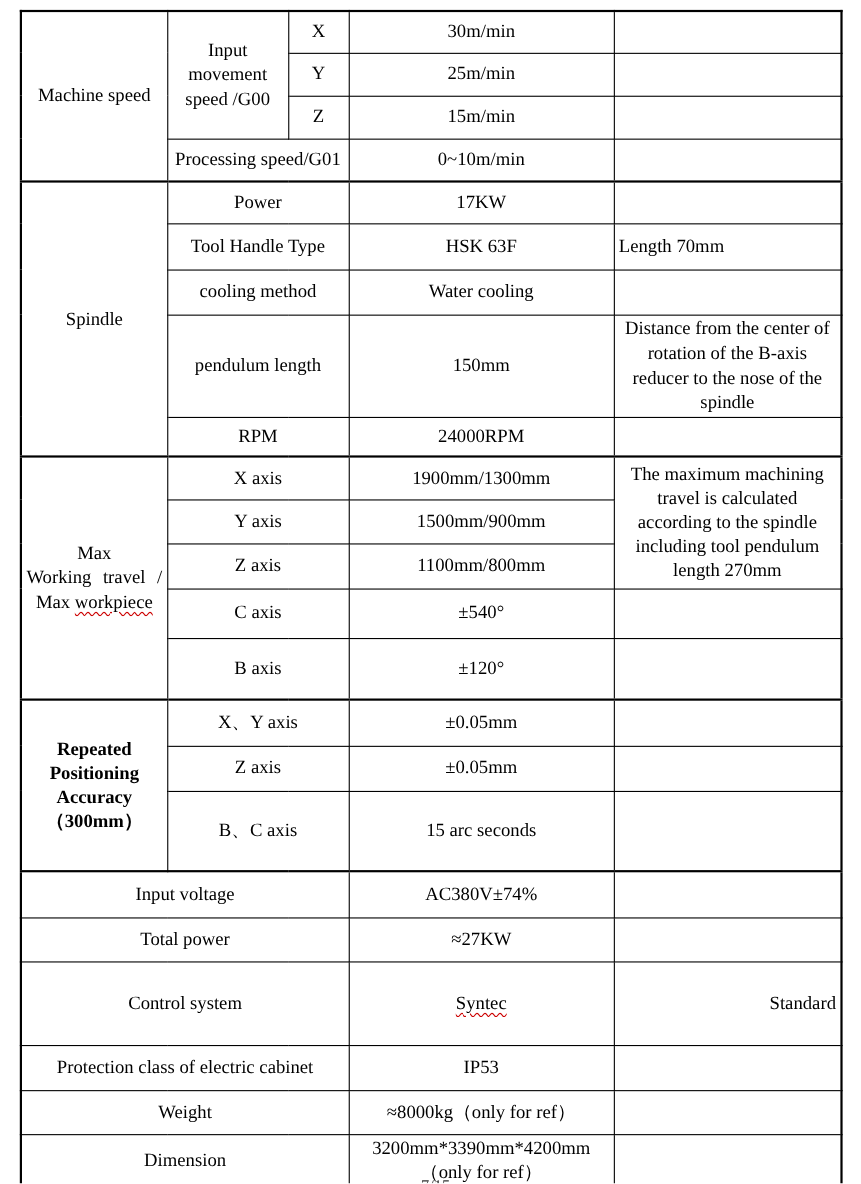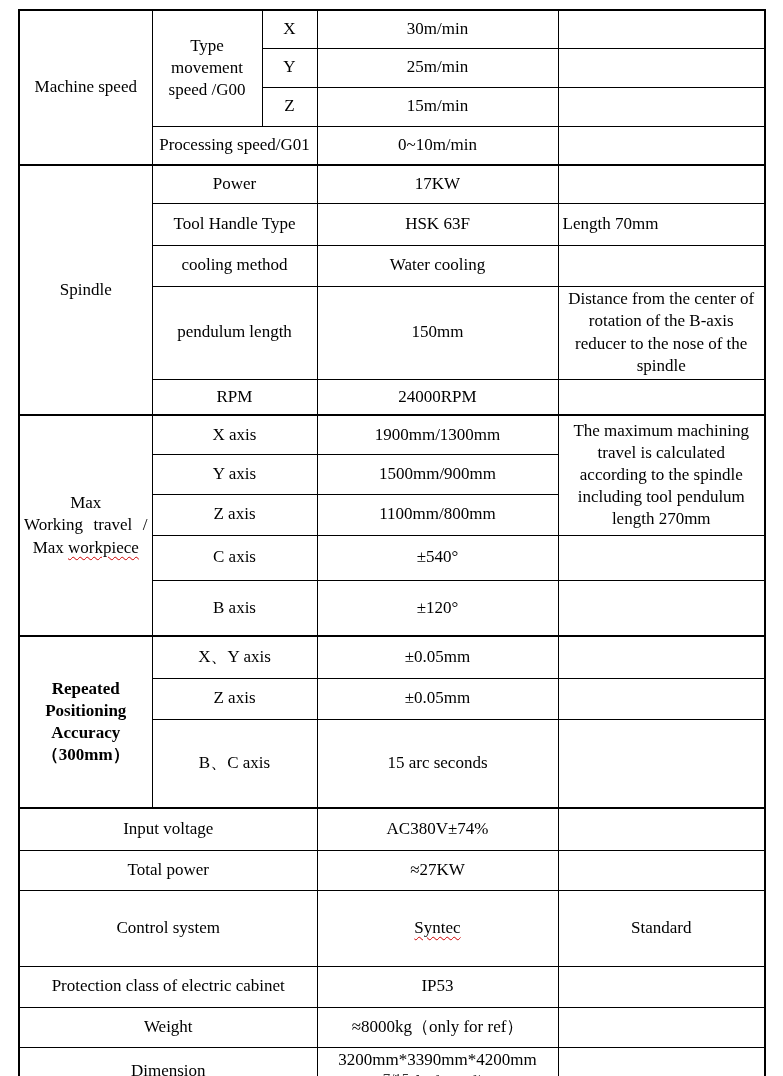--- a/index.html
+++ b/index.html
@@ -73,21 +73,21 @@
       <col style="width:110px">
       <col style="width:55px">
       <col style="width:241px">
       <col style="width:207px">
     </colgroup>
     <tbody>
 
       <tr style="height:38px">
         <td rowspan="4">Machine speed</td>
         <td rowspan="3">
-          <div>Type</div>
+          <div>Input</div>
           <div>movement</div>
           <div>speed /G00</div>
         </td>
         <td>X</td>
         <td>30m/min</td>
         <td class="note"></td>
       </tr>
       <tr style="height:39px">
         <td>Y</td>
         <td>25m/min</td>
@@ -169,40 +169,40 @@
         </td>
         <td colspan="2">X、Y axis</td>
         <td>±0.05mm</td>
         <td class="note"></td>
       </tr>
       <tr style="height:41px">
         <td colspan="2">Z axis</td>
         <td>±0.05mm</td>
         <td class="note"></td>
       </tr>
-      <tr style="height:89px">
+      <tr style="height:73px">
         <td colspan="2">B、C axis</td>
         <td>15 arc seconds</td>
         <td class="note"></td>
       </tr>
 
       <tr class="sec" style="height:42px">
         <td colspan="3">Input voltage</td>
         <td>AC380V±74%</td>
         <td class="note"></td>
       </tr>
       <tr style="height:40px">
         <td colspan="3">Total power</td>
         <td>≈27KW</td>
         <td class="note"></td>
       </tr>
       <tr style="height:76px">
         <td colspan="3">Control system</td>
         <td><span class="spell">Syntec</span></td>
-        <td class="note" style="text-align:center">Standard</td>
+        <td class="note" style="text-align:right">Standard</td>
       </tr>
       <tr style="height:41px">
         <td colspan="3">Protection class of electric cabinet</td>
         <td>IP53</td>
         <td class="note"></td>
       </tr>
       <tr style="height:40px">
         <td colspan="3">Weight</td>
         <td>≈8000kg（only for ref）</td>
         <td class="note"></td>

